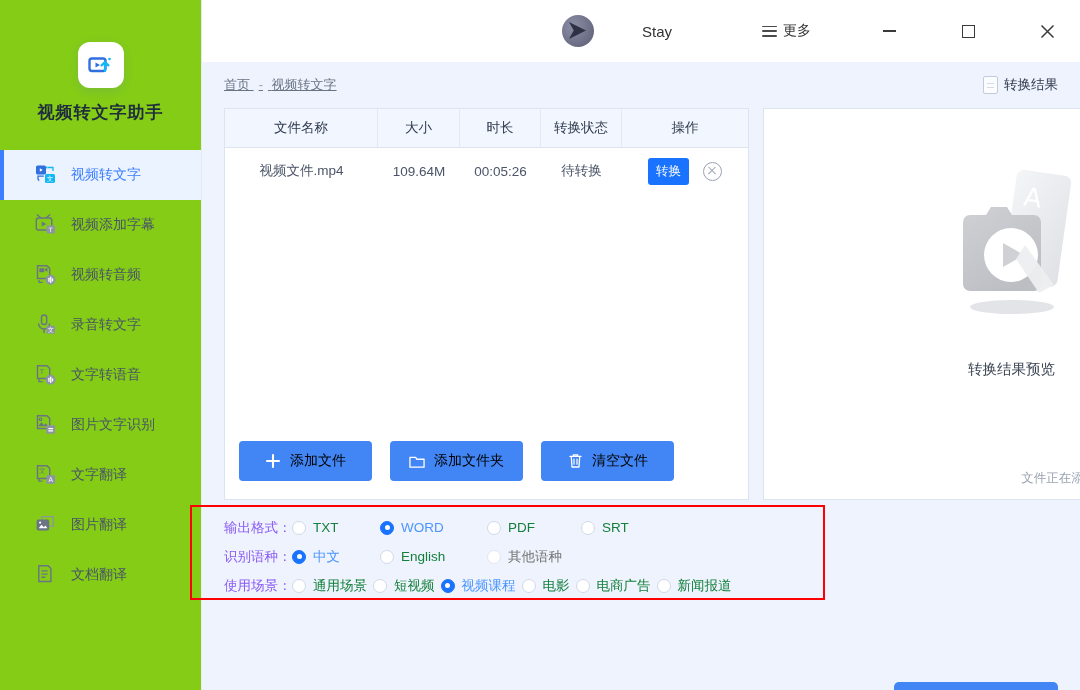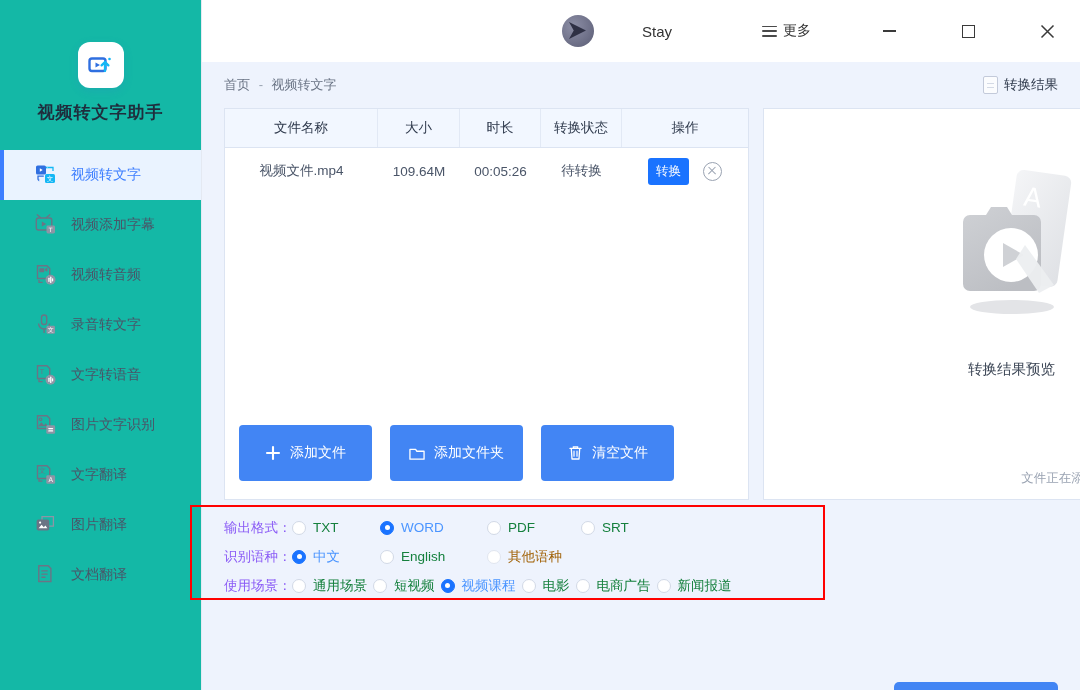--- a/index.html
+++ b/index.html
@@ -12,21 +12,21 @@
   #app {
     position: relative;
     width: 1080px; height: 690px;
     display: flex;
     background: #eef3fd;
   }
 
   
   .sidebar {
     width: 202px; height: 690px;
-    background: #14b8a6;
+    background: #84cc16;
     border-right: 1px solid #e4e9f2;
     box-sizing: border-box;
     position: relative;
     flex: 0 0 202px;
   }
   .brand {
     padding-top: 42px;
     text-align: center;
   }
   .brand-logo {
@@ -147,21 +147,21 @@
     position: absolute;
     top: 62px; left: 0; right: 0; bottom: 0;
     background: #eef3fd;
   }
   .crumbbar {
     height: 46px;
     display: flex; align-items: center;
     padding: 0 22px 0 22px;
     justify-content: space-between;
   }
-  .crumb { font-size: 13px; color: #6a7485; }
+  .crumb { font-size: 13px; color: #6a7485; text-decoration: underline; }
   .crumb .sep { margin: 0 5px; color: #9aa3b2; }
   .crumb .cur { color: #6a7485; }
   .result-link {
     display: flex; align-items: center; cursor: pointer;
     font-size: 13.5px; color: #303b4d;
   }
   .result-link .doc-icon {
     width: 15px; height: 18px; margin-right: 6px;
     border: 1.4px solid #c3cada; border-radius: 2px;
     background: #fbfcfe;
@@ -238,24 +238,24 @@
   .btn-del::before { transform: rotate(45deg); }
   .btn-del::after  { transform: rotate(-45deg); }
 
   .file-actions {
     position: absolute;
     left: 14px; bottom: 18px;
     display: flex; gap: 18px;
   }
   .act-btn {
     background: #4285f4;
-    color: #ffffff;
+    color: #000000;
     border: none;
     border-radius: 4px;
-    height: 56px;
+    height: 40px;
     min-width: 133px;
     display: flex; align-items: center; justify-content: center;
     font-size: 14px;
     cursor: pointer;
     font-family: inherit;
     gap: 9px;
   }
   .act-btn .aicon { display: flex; align-items: center; justify-content: center; width: 16px; height: 16px; }
 
   
@@ -328,21 +328,21 @@
   .radio.checked .dot::after {
     content: "";
     position: absolute;
     left: 3.7px; top: 3.7px;
     width: 5px; height: 5px;
     border-radius: 50%;
     background: #ffffff;
   }
   .radio .rlabel { font-size: 13.5px; color: #15803d; white-space: nowrap; }
   .radio.checked .rlabel { color: #4b95ff; }
-  .radio.disabled .rlabel { color: #a16207; }
+  .radio.disabled .rlabel { color: #737373; }
   .radio.disabled .dot { border-color: #e1e6ef; }
   .start-btn {
     position: absolute;
     right: 22px; top: 620px;
     width: 164px; height: 53px;
     background: #4285f4;
     color: #ffffff;
     border: none;
     border-radius: 5px;
     display: flex; align-items: center; justify-content: center;

